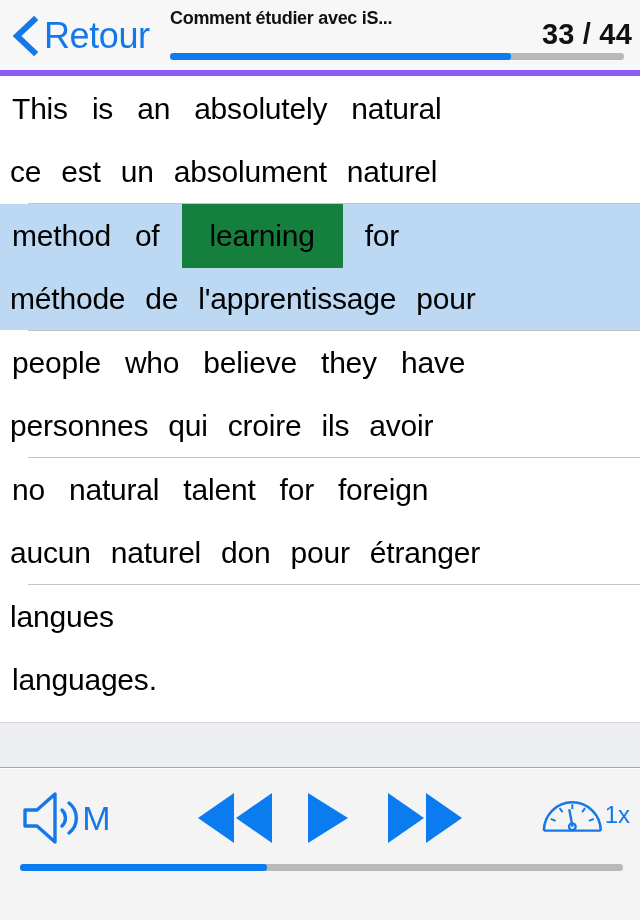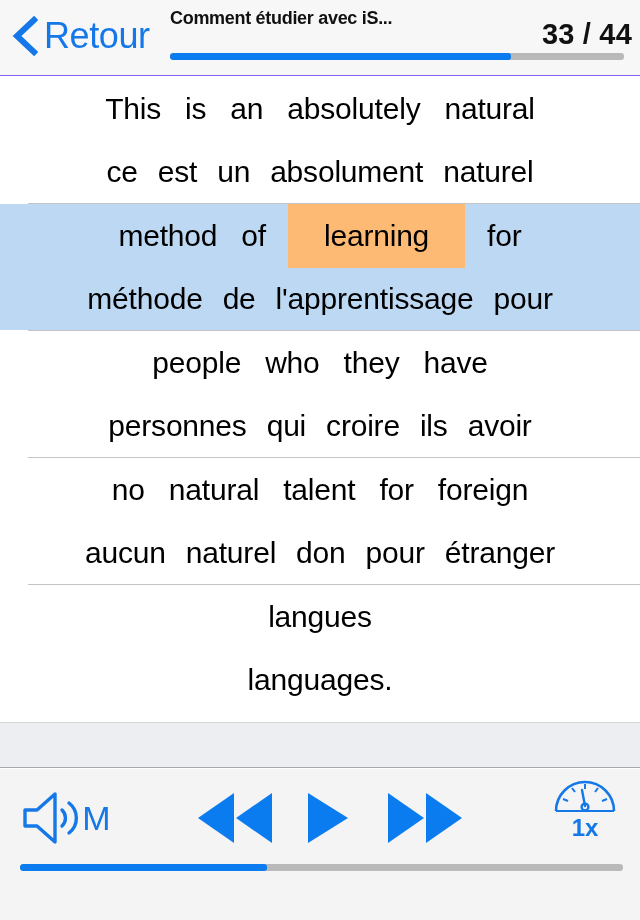--- a/index.html
+++ b/index.html
@@ -19,21 +19,21 @@
     background: #ffffff;
   }
 
   
   .header {
     position: absolute;
     left: 0; top: 0;
     width: 640px;
     height: 76px;
     background: #f7f7f7;
-    border-bottom: 1px solid #8b5cf6;
+    border-bottom: 6px solid #8b5cf6;
   }
 
   .back-button {
     position: absolute;
     left: 12px;
     top: 12px;
     height: 48px;
     display: flex;
     align-items: center;
     cursor: pointer;
@@ -105,40 +105,39 @@
     position: relative;
     width: 640px;
   }
   .pair-row.highlighted { background: #bcd8f3; }
 
   .line {
     position: relative;
     height: 63px;
     display: flex;
     align-items: center;
-    justify-content: center;
     white-space: nowrap;
   }
 
   .word {
     display: inline-block;
     font-size: 30px;
     color: #000000;
     line-height: 1;
     padding: 0 2px;
     letter-spacing: -0.2px;
   }
 
   .line.source .word { margin: 0 10px; }
   .line.target .word { margin: 0 8px; }
 
   
   .word.active {
-    background: #fdba74;
-    padding: 17px 36px;
+    background: #15803d;
+    padding: 17px 28px;
     margin: 0 2px;
     position: relative;
     z-index: 2;
   }
 
   .row-separator {
     position: relative;
     height: 1px;
     margin-left: 28px;
     margin-right: 0px;
@@ -180,21 +179,21 @@
     display: flex;
     align-items: center;
     justify-content: center;
     cursor: pointer;
   }
 
   .volume-btn { left: 10px;  top: 18px; width: 110px; height: 62px; }
   .rew-btn    { left: 196px; top: 20px; width: 78px;  height: 58px; }
   .play-btn   { left: 296px; top: 20px; width: 62px;  height: 58px; }
   .ffwd-btn   { left: 386px; top: 20px; width: 78px;  height: 58px; }
-  .speed-btn  { left: 540px; top: 0; width: 90px;  height: 74px; flex-direction: column; font-weight: bold; }
+  .speed-btn  { left: 540px; top: 8px; width: 90px;  height: 74px; flex-direction: row; }
 
   .volume-letter {
     font-size: 34px;
     color: #1578e8;
     line-height: 1;
     margin-left: 1px;
     font-weight: 500;
   }
 
   .speed-label {
@@ -274,20 +273,21 @@
           <span class="word">de</span>
           <span class="word">l'apprentissage</span>
           <span class="word">pour</span>
         </div>
       </div>
       <div class="row-separator"></div>
       <div class="pair-row">
         <div class="line source">
           <span class="word">people</span>
           <span class="word">who</span>
+          <span class="word">believe</span>
           <span class="word">they</span>
           <span class="word">have</span>
         </div>
         <div class="line target">
           <span class="word">personnes</span>
           <span class="word">qui</span>
           <span class="word">croire</span>
           <span class="word">ils</span>
           <span class="word">avoir</span>
         </div>

